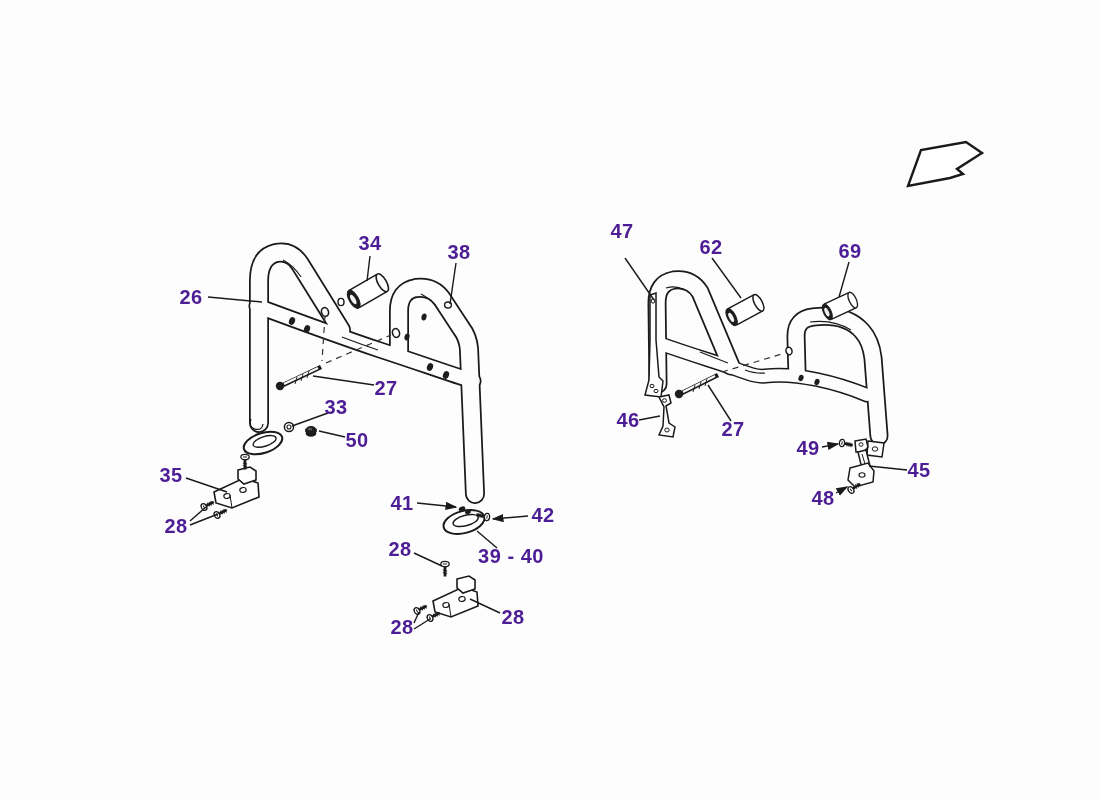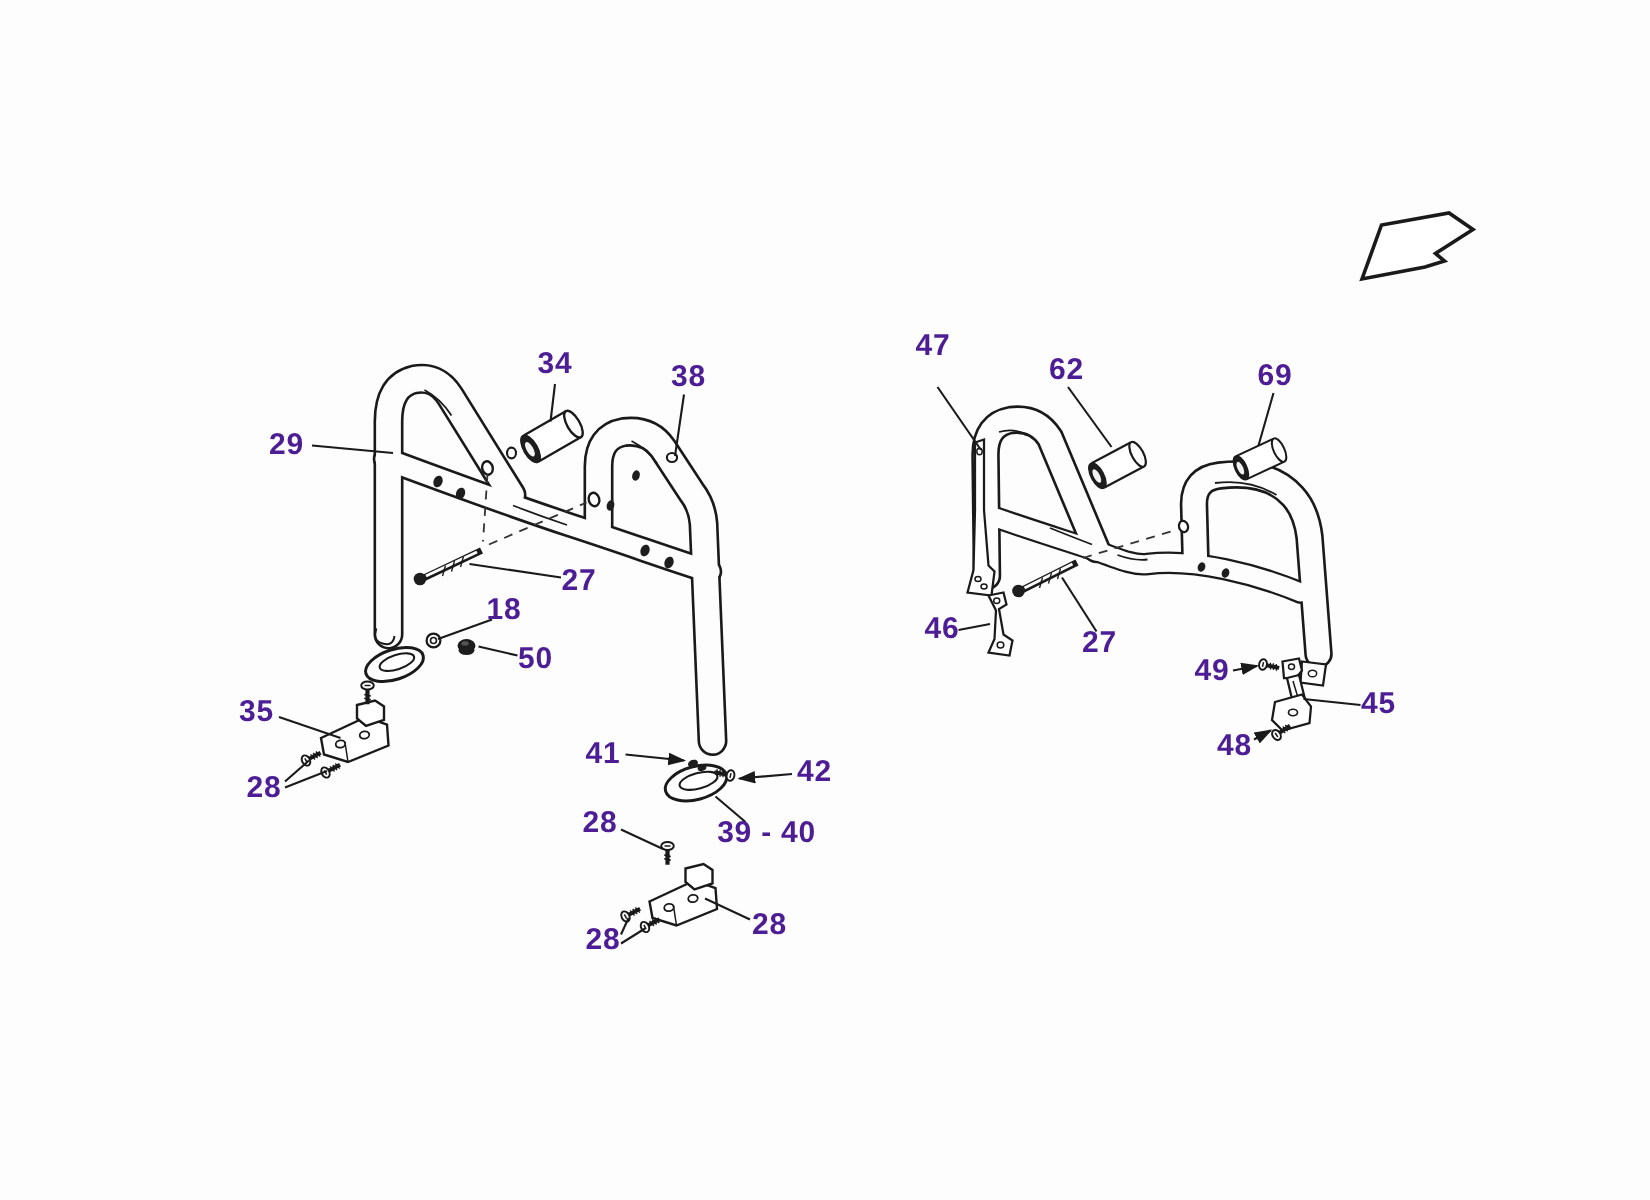--- a/index.html
+++ b/index.html
@@ -243,25 +243,25 @@
     <line x1="639" y1="420" x2="660" y2="416"></line>
     <line x1="731" y1="421" x2="708" y2="385"></line>
     <line x1="822" y1="447" x2="838" y2="444" marker-end="url(#ah)"></line>
     <line x1="907" y1="470" x2="869" y2="466"></line>
     <line x1="836" y1="493" x2="847" y2="487" marker-end="url(#ah)"></line>
   </g>
 
   <polygon points="908,186 921,150 966,142 982,153 957,169 963,174 950,178" fill="#fff" stroke="#1a1a1a" stroke-width="2.4" stroke-linejoin="miter"></polygon>
 </svg>
 
-<div class="callout" style="left:191px;top:297px">29</div>
+<div class="callout" style="left:191px;top:297px">26</div>
 <div class="callout" style="left:370px;top:243px">34</div>
 <div class="callout" style="left:459px;top:252px">38</div>
 <div class="callout" style="left:386px;top:388px">27</div>
-<div class="callout" style="left:336px;top:407px">18</div>
+<div class="callout" style="left:336px;top:407px">33</div>
 <div class="callout" style="left:357px;top:440px">50</div>
 <div class="callout" style="left:171px;top:475px">35</div>
 <div class="callout" style="left:176px;top:526px">28</div>
 <div class="callout" style="left:402px;top:503px">41</div>
 <div class="callout" style="left:543px;top:515px">42</div>
 <div class="callout" style="left:511px;top:556px">39 - 40</div>
 <div class="callout" style="left:400px;top:549px">28</div>
 <div class="callout" style="left:513px;top:617px">28</div>
 <div class="callout" style="left:402px;top:627px">28</div>
 <div class="callout" style="left:622px;top:231px">47</div>

